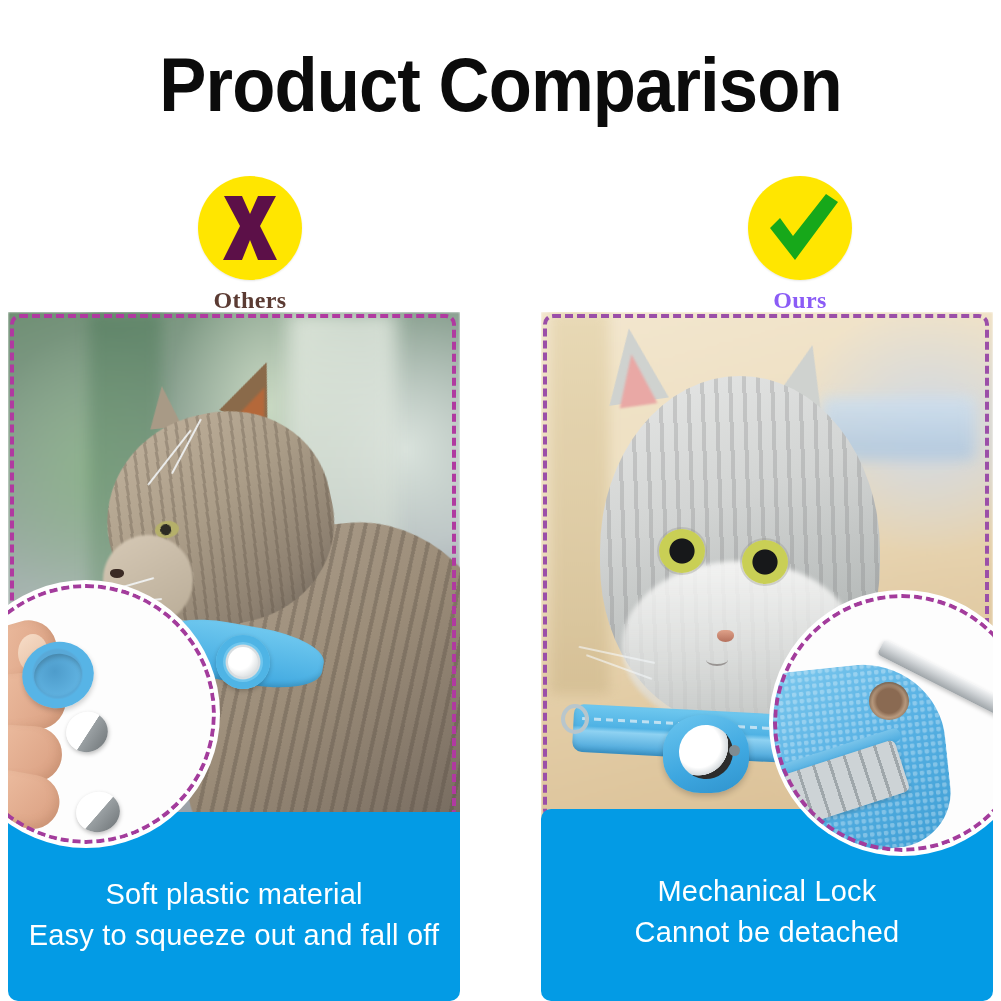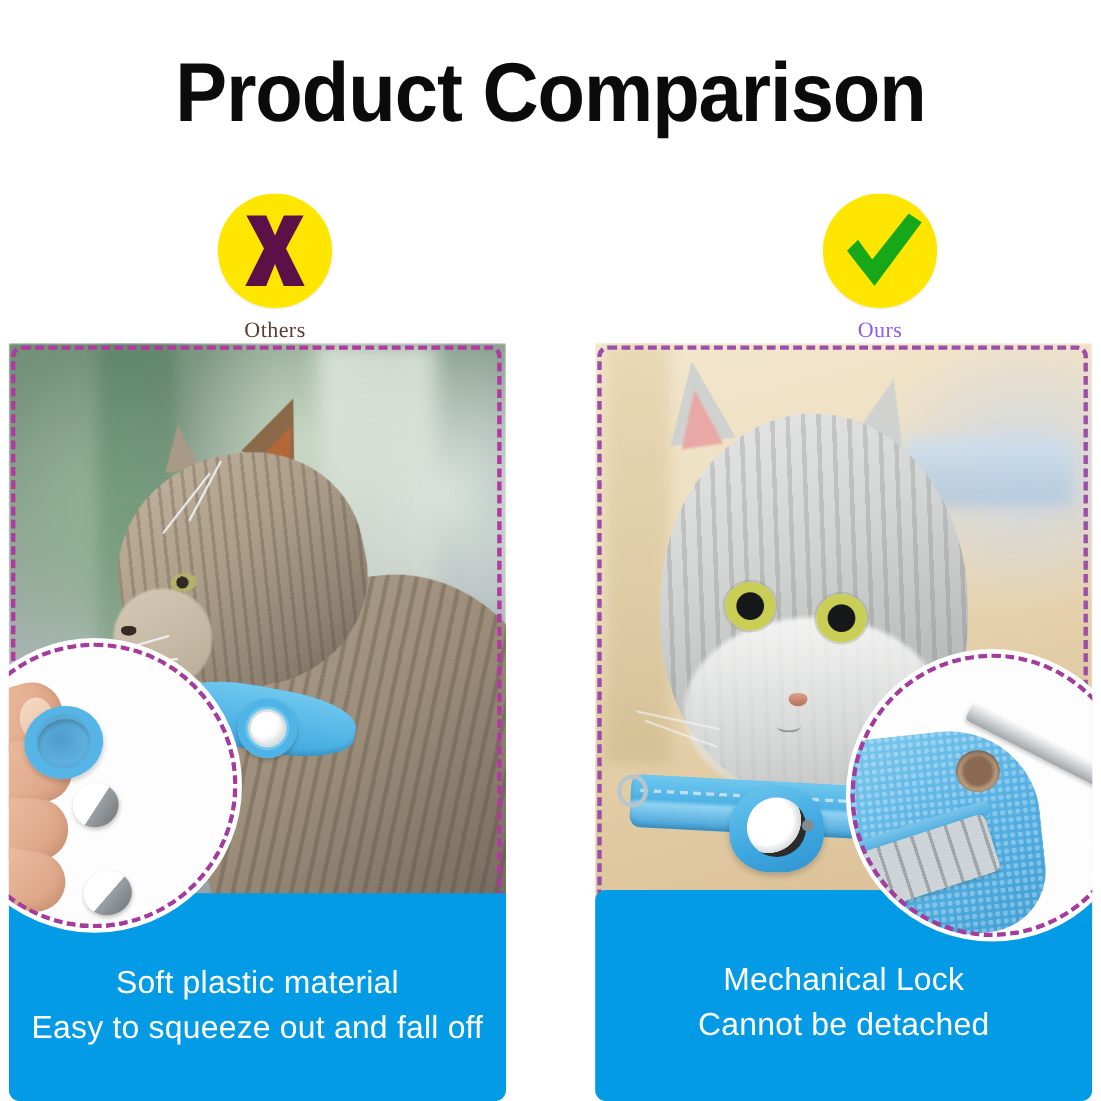--- a/index.html
+++ b/index.html
@@ -48,22 +48,22 @@
     border-radius: 50%;
     margin: 0 auto;
     position: relative;
     box-shadow: 0 1px 2px rgba(0,0,0,0.10);
   }
   .badge-circle svg { display: block; width: 104px; height: 104px; }
 
   .badge-label {
     margin-top: 8px;
     font-family: "Liberation Serif", serif;
-    font-weight: normal;
-    font-size: 20px;
+    font-weight: bold;
+    font-size: 24px;
     line-height: 24px;
     letter-spacing: 0.4px;
   }
   .badge-label.others { color: #5b3b33; }
   .badge-label.ours   { color: #8b5cf6; }
 
   
   .panels {
     position: absolute;
     top: 312px;

